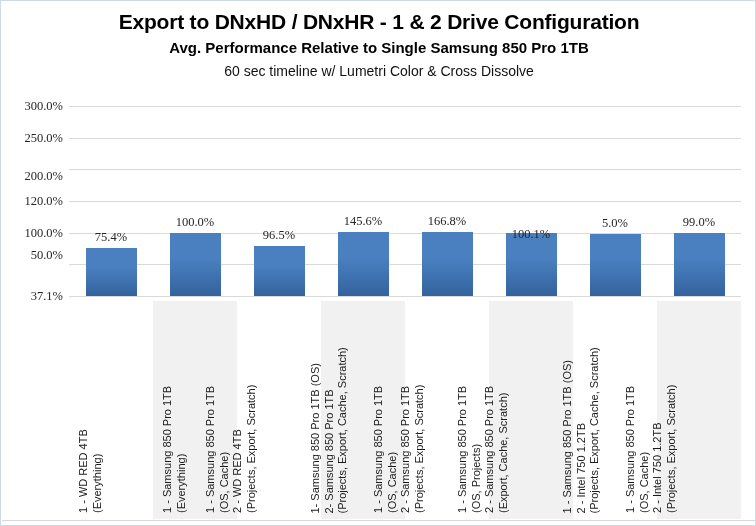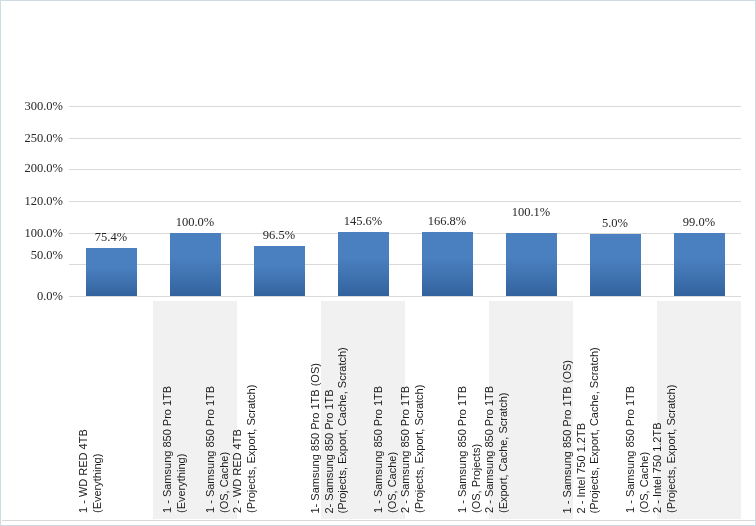--- a/index.html
+++ b/index.html
@@ -125,29 +125,34 @@
     left: 1px; top: 519px;
     width: 754px; height: 1px;
     background: #d9d9d9;
   }
 </style>
 </head>
 <body>
 
 <div id="chart-root">
 
+  <div id="title-block">
+    <div id="chart-title">Export to DNxHD / DNxHR - 1 &amp; 2 Drive Configuration</div>
+    <div id="chart-subtitle">Avg. Performance Relative to Single Samsung 850 Pro 1TB</div>
+    <div id="chart-subsubtitle">60 sec timeline w/ Lumetri Color &amp; Cross Dissolve</div>
+  </div>
 
   <div id="y-axis">
       <div class="ytick" style="top: 99px;">300.0%</div>
       <div class="ytick" style="top: 130.667px;">250.0%</div>
-      <div class="ytick" style="top: 161px;">200.0%</div>
+      <div class="ytick" style="top: 169px;">200.0%</div>
       <div class="ytick" style="top: 194px;">120.0%</div>
       <div class="ytick" style="top: 225.667px;">100.0%</div>
       <div class="ytick" style="top: 248px;">50.0%</div>
-      <div class="ytick" style="top: 289px;">0.0%</div>
+      <div class="ytick" style="top: 289px;">37.1%</div>
     </div>
 
   <div id="plot-area">
     <div id="gridlines">
         <div class="gridline" style="top: 0px; background: rgb(217, 217, 217);"></div>
         <div class="gridline" style="top: 31.6667px; background: rgb(217, 217, 217);"></div>
         <div class="gridline" style="top: 63.3333px; background: rgb(217, 217, 217);"></div>
         <div class="gridline" style="top: 95px; background: rgb(217, 217, 217);"></div>
         <div class="gridline" style="top: 126.667px; background: rgb(217, 217, 217);"></div>
         <div class="gridline" style="top: 158.333px; background: rgb(217, 217, 217);"></div>
@@ -164,21 +169,21 @@
         <div class="bar" style="left: 604.5px; width: 51px; height: 62.7px; background: linear-gradient(rgb(74, 128, 192) 0%, rgb(74, 128, 192) 40%, rgb(51, 99, 158) 100%);"></div>
       </div>
   </div>
 
   <div id="value-labels">
       <div class="bar-value" style="left: 70px; width: 80px; top: 229.247px;">75.4%</div>
       <div class="bar-value" style="left: 154px; width: 80px; top: 213.667px;">100.0%</div>
       <div class="bar-value" style="left: 238px; width: 80px; top: 226.903px;">96.5%</div>
       <div class="bar-value" style="left: 322px; width: 80px; top: 213.477px;">145.6%</div>
       <div class="bar-value" style="left: 406px; width: 80px; top: 212.907px;">166.8%</div>
-      <div class="bar-value" style="left: 490px; width: 80px; top: 204px;">100.1%</div>
+      <div class="bar-value" style="left: 490px; width: 80px; top: 226px;">100.1%</div>
       <div class="bar-value" style="left: 574px; width: 80px; top: 214.617px;">5.0%</div>
       <div class="bar-value" style="left: 658px; width: 80px; top: 214.3px;">99.0%</div>
     </div>
 
   <div id="category-area">
       <div class="cat-band plain" style="left: 0px; width: 84px;"></div>
       <div class="cat-label" style="left: 34.5px; bottom: 6px;">
         <span class="line">1 - WD RED 4TB</span>
         <span class="line">(Everything)</span>
       </div>

